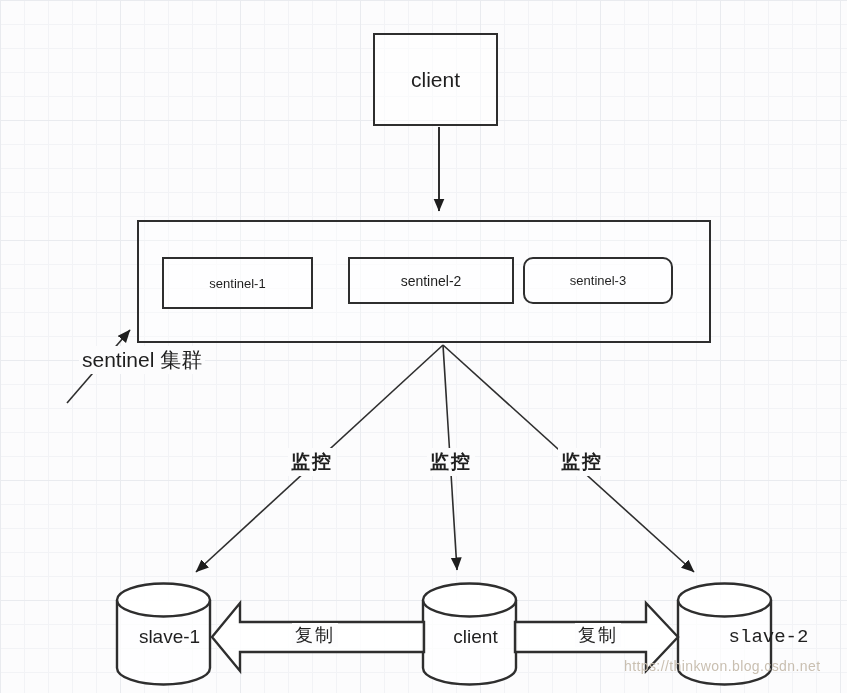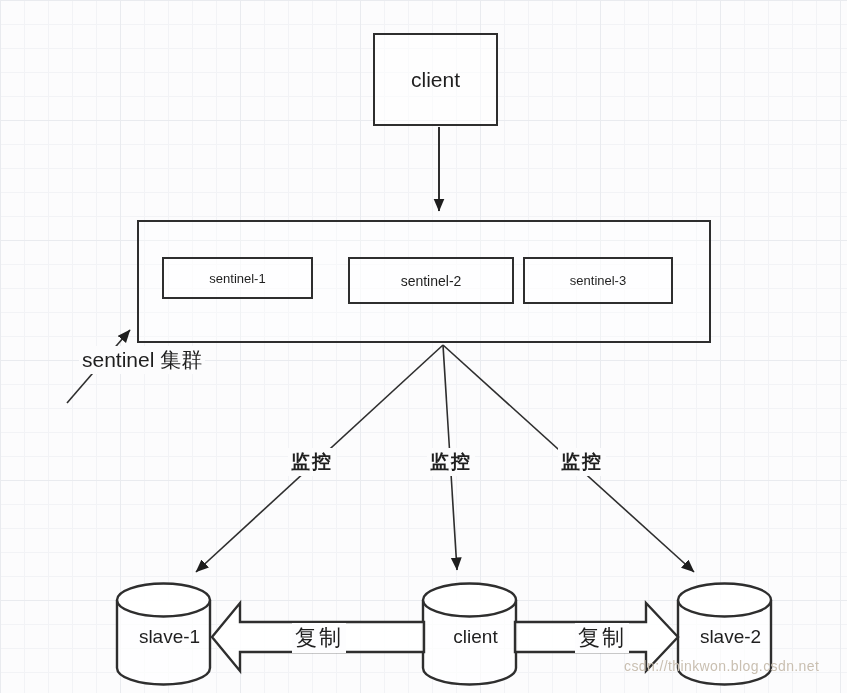--- a/index.html
+++ b/index.html
@@ -32,48 +32,48 @@
     position: absolute;
     border: 2px solid #2e2e2e;
     background: rgba(255,255,255,0.55);
     display: flex;
     align-items: center;
     justify-content: center;
     z-index: 2;
   }
   #client-node      { left: 373px; top: 33px;  width: 125px; height: 93px;  font-size: 21px; }
   #cluster-box      { left: 137px; top: 220px; width: 574px; height: 123px; background: rgba(255,255,255,0.35); }
-  #sentinel-1-node  { left: 162px; top: 257px; width: 151px; height: 42px; font-size: 13px; }
+  #sentinel-1-node  { left: 162px; top: 257px; width: 151px; height: 52px; font-size: 13px; }
   #sentinel-2-node  { left: 348px; top: 257px; width: 166px; height: 47px; font-size: 14px; }
-  #sentinel-3-node  { left: 523px; top: 257px; width: 150px; height: 47px; font-size: 13px; }
+  #sentinel-3-node  { left: 523px; top: 257px; width: 150px; height: 47px; font-size: 13px; border-radius: 10px; }
   .free-label {
     position: absolute;
     z-index: 3;
     white-space: nowrap;
   }
   #cluster-label { left: 38px; top: 346px; font-size: 21px; background: #fcfcfd; padding: 0 3px; margin-left: 41px; }
   .monitor-label { font-size: 19px; background: #fcfcfd; padding: 1px 3px; letter-spacing: 2px; font-weight: bold; }
   #monitor-1 { left: 288px; top: 448px; }
   #monitor-2 { left: 427px; top: 448px; }
   #monitor-3 { left: 558px; top: 448px; }
-  .repl-label { font-size: 22px; background: #fdfdfe; padding: 0 3px; letter-spacing: 2px; }
+  .repl-label { font-size: 18px; background: #fdfdfe; padding: 0 3px; letter-spacing: 2px; }
   #repl-1 { left: 292px; top: 623px; }
   #repl-2 { left: 575px; top: 623px; }
   .db-label {
     position: absolute;
     z-index: 3;
     width: 94px;
     top: 626px;
     text-align: center;
     font-size: 19px;
     padding-left: 11px;
   }
   #db-label-1 { left: 117px; }
   #db-label-2 { left: 423px; }
-  #db-label-3 { left: 678px; }
+  #db-label-3 { left: 716px; font-family: Liberation Mono, monospace; }
   #watermark {
     position: absolute;
     z-index: 4;
     left: 624px; top: 658px;
     font-size: 14px;
     color: #c9bfb1;
     letter-spacing: 0.4px;
   }
 </style>
 </head>
@@ -127,15 +127,15 @@
   <div class="free-label monitor-label" id="monitor-2">监控</div>
   <div class="free-label monitor-label" id="monitor-3">监控</div>
 
   <div class="free-label repl-label" id="repl-1">复制</div>
   <div class="free-label repl-label" id="repl-2">复制</div>
 
   <div class="db-label" id="db-label-1">slave-1</div>
   <div class="db-label" id="db-label-2">client</div>
   <div class="db-label" id="db-label-3">slave-2</div>
 
-  <div id="watermark">csdn://thinkwon.blog.csdn.net</div>
+  <div id="watermark">https://thinkwon.blog.csdn.net</div>
 
 </div>
 
 </body></html>

